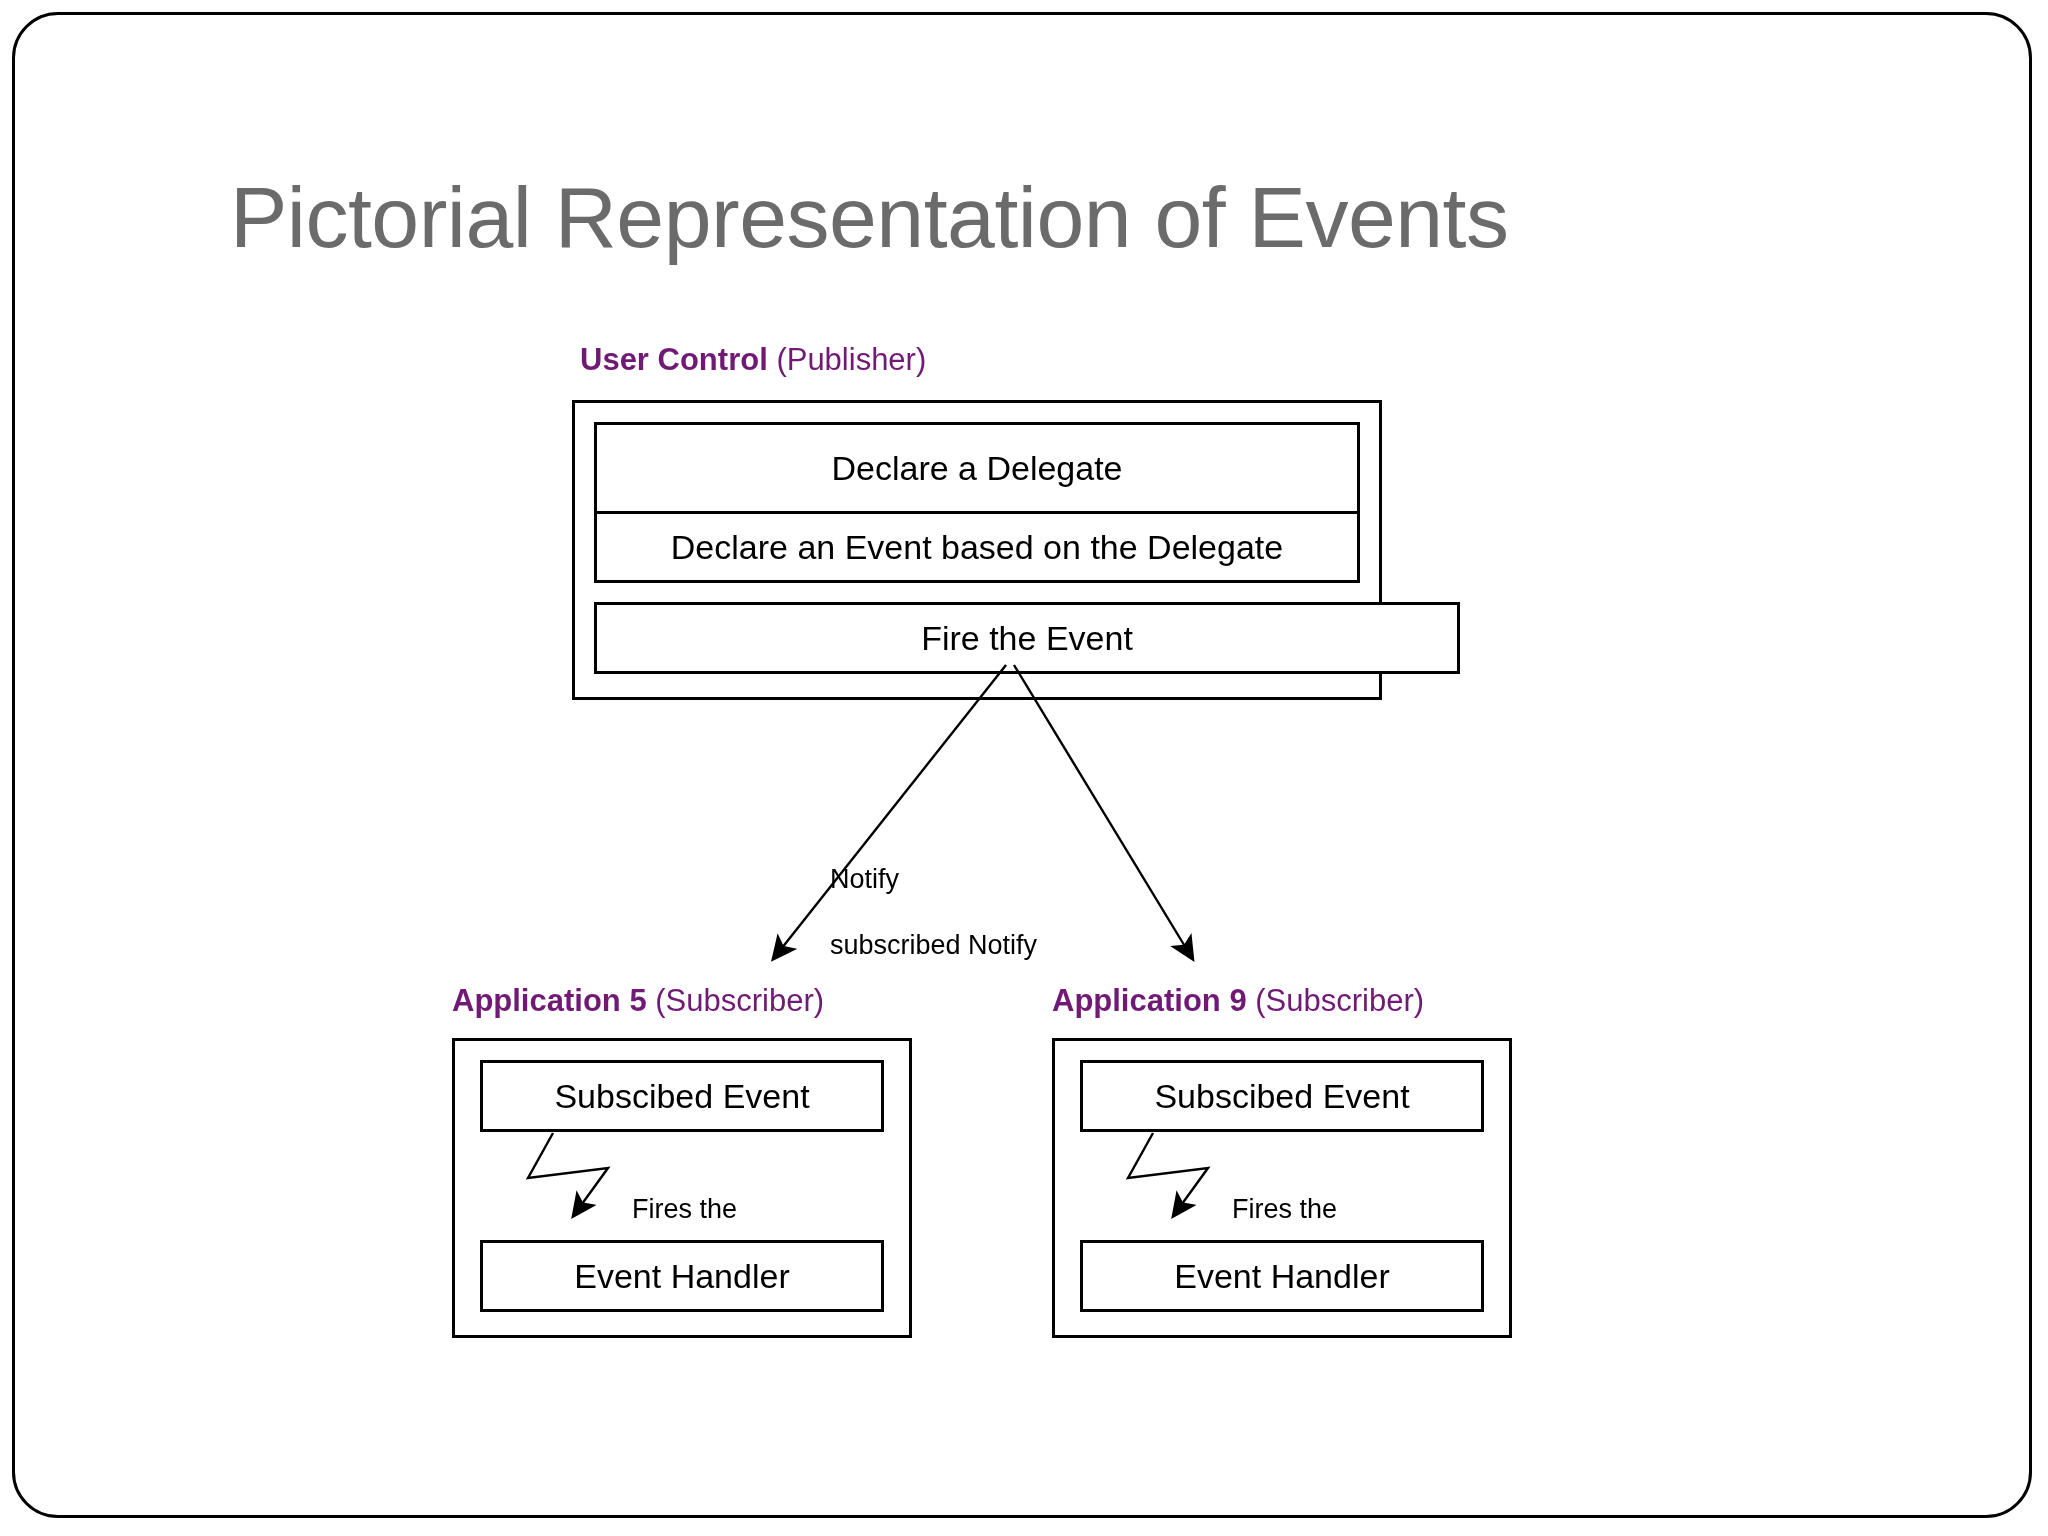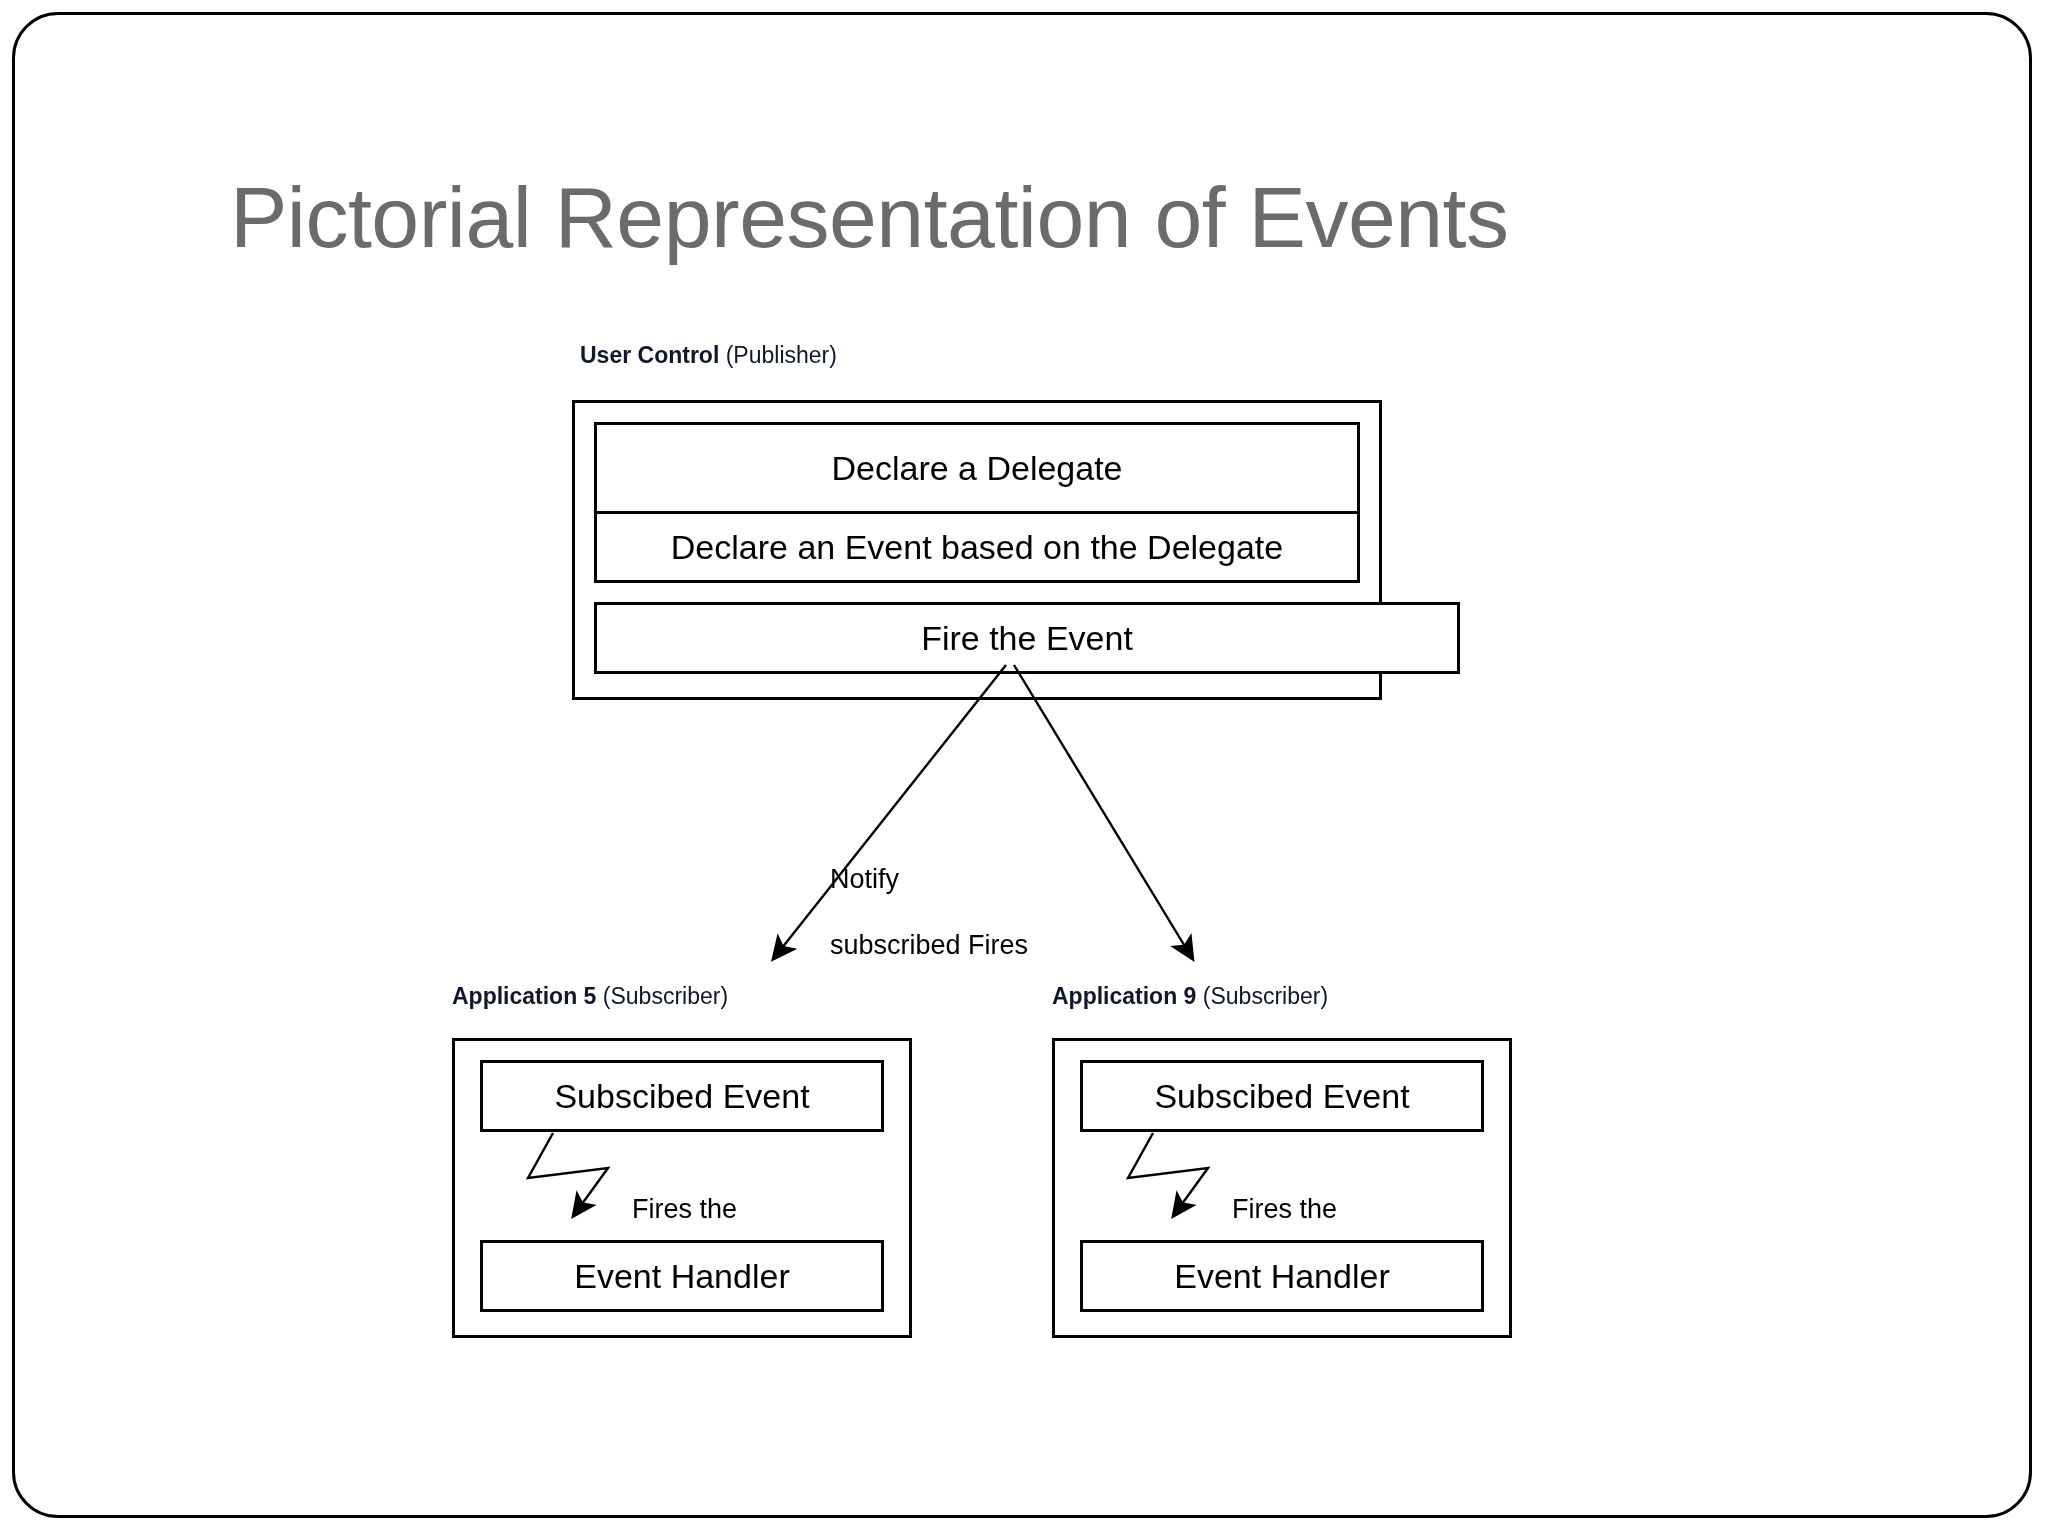--- a/index.html
+++ b/index.html
@@ -36,22 +36,22 @@
     font-size: 86px;
     line-height: 1.05;
     color: #6b6b6b;
     font-weight: normal;
     white-space: nowrap;
     letter-spacing: -0.5px;
   }
   
   .grp-title {
     position: absolute;
-    font-size: 23px;
-    color: #0f172a;
+    font-size: 31px;
+    color: #701a75;
     white-space: nowrap;
     line-height: 1;
   }
   .grp-title .strong { font-weight: bold; }
   .grp-title .light  { font-weight: normal; }
 
   .outer-box {
     position: absolute;
     border: 3px solid #000000;
     box-sizing: border-box;
@@ -105,21 +105,21 @@
   <div class="outer-box" style="left:572px; top:400px; width:810px; height:300px;"></div>
 
   <div class="inner-box" style="left:594px; top:422px; width:766px; height:92px;">Declare a Delegate</div>
 
   <div class="inner-box" style="left:594px; top:511px; width:766px; height:72px;">Declare an Event based on the Delegate</div>
 
   <div class="inner-box" style="left:594px; top:602px; width:866px; height:72px;">Fire the Event</div>
 
   <div class="note" style="left:830px; top:830px; width:300px;">
     <div>Notify</div>
-    <div>subscribed Fires</div>
+    <div>subscribed Notify</div>
   </div>
 
   <div class="grp-title" style="left:452px; top:985px;">
     <span class="strong">Application 5</span><span>&nbsp;</span><span class="light">(Subscriber)</span>
   </div>
 
   <div class="outer-box" style="left:452px; top:1038px; width:460px; height:300px;"></div>
 
   <div class="inner-box" style="left:480px; top:1060px; width:404px; height:72px;">Subscibed Event</div>
 

